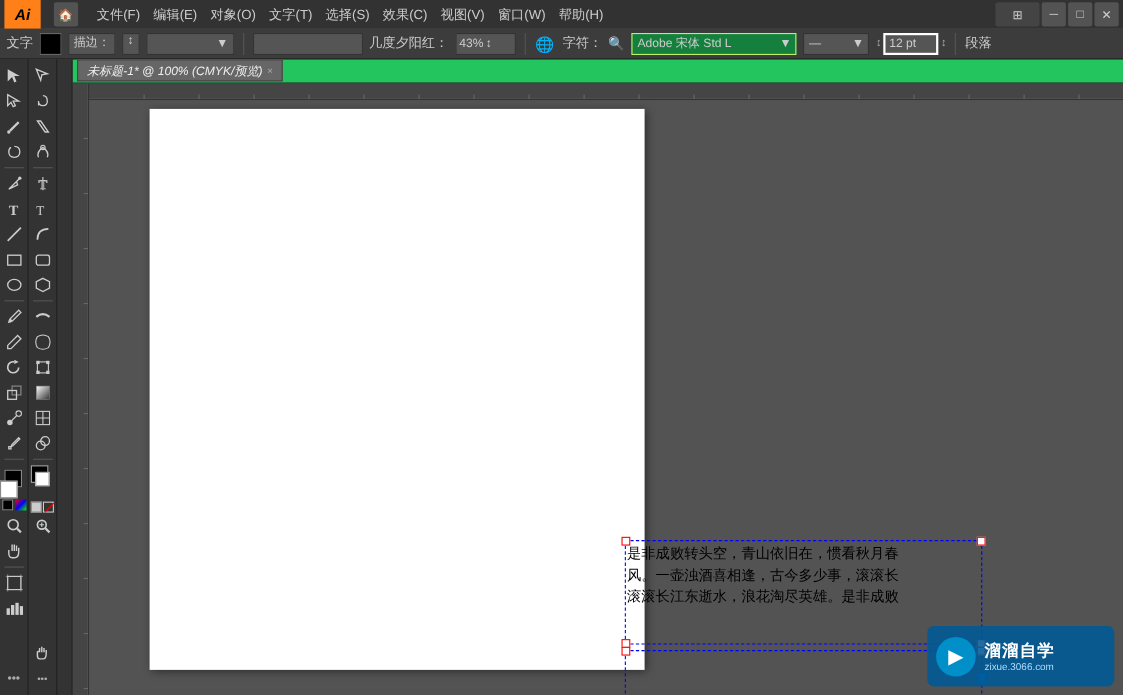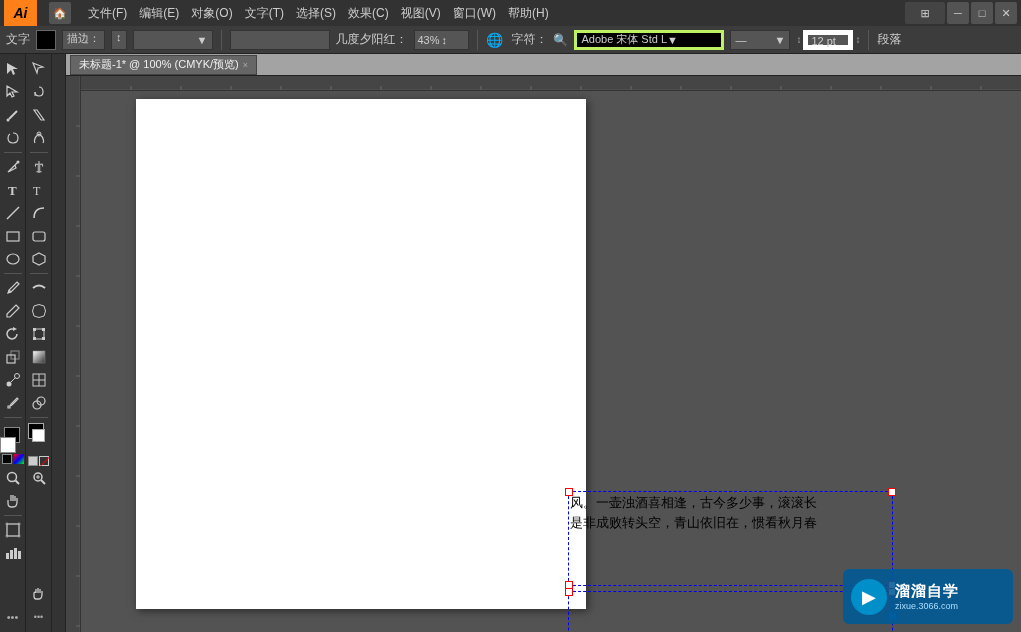--- a/index.html
+++ b/index.html
@@ -41,27 +41,27 @@
     .opt-dropdown {
       height: 20px; width: 120px; background: #555; border: 1px solid #333; color: #ccc; font-size: 11px; display: flex; align-items: center; justify-content: space-between; padding: 0 4px;
     }
     .opt-percent {
       height: 20px; width: 55px; background: #555; border: 1px solid #333; color: #ccc; font-size: 11px; padding: 0 3px; display: flex; align-items: center; gap: 2px;
     }
     .opt-globe {
       width: 20px; height: 20px; display: flex; align-items: center; justify-content: center; color: #ccc; font-size: 14px;
     }
     .font-family-dropdown {
-      height: 20px; width: 150px; background: #000000; border: 3px solid #bef264; color: #ccc; font-size: 11px; display: flex; align-items: center; justify-content: flex-start; padding: 0 4px;
+      height: 20px; width: 150px; background: #15803d; border: 1px solid #bef264; color: #ccc; font-size: 11px; display: flex; align-items: center; justify-content: space-between; padding: 0 4px;
     }
     .font-style-dropdown {
       height: 20px; width: 60px; background: #555; border: 1px solid #333; color: #ccc; font-size: 11px; display: flex; align-items: center; justify-content: space-between; padding: 0 4px;
     }
     .font-size-input {
-      height: 20px; width: 50px; background: #555; border: 5px solid #ffffff; color: #ccc; font-size: 11px; padding: 0 3px; display: flex; 
+      height: 20px; width: 50px; background: #555; border: 2px solid #ffffff; color: #ccc; font-size: 11px; padding: 0 3px; display: flex; align-items: center;
     }
 
     
     #toolbar {
       width: 26px; background: #333; display: flex; flex-direction: column; align-items: center;
       padding: 4px 2px; gap: 1px; border-right: 1px solid #222;
     }
     .tool-btn {
       width: 22px; height: 22px; display: flex; align-items: center; justify-content: center;
       color: #ccc; font-size: 11px; cursor: pointer; background: transparent; border: none;
@@ -71,21 +71,21 @@
     .swatch-fg {
       width: 16px; height: 16px; background: #000; border: 1px solid #888;
       position: relative; left: 2px; top: 2px;
     }
     .swatch-bg {
       width: 16px; height: 16px; background: #fff; border: 1px solid #888;
       position: relative; left: -2px; top: -4px;
     }
     .small-swatches { width: 22px; height: 22px; position: relative; margin: 4px 0; }
     #canvas-tab-bar {
-      height: 22px; background: #a3a3a3; display: flex; align-items: center; padding: 0 4px; border-bottom: 1px solid #222;
+      height: 22px; background: #22c55e; display: flex; padding: 0 4px; border-bottom: 1px solid #222; font-style: italic;
     }
     .canvas-tab {
       height: 20px; padding: 0 8px; background: #666; color: #eee; font-size: 11px;
       display: flex; align-items: center; gap: 4px; border: 1px solid #444; cursor: pointer;
     }
     .canvas-tab-close { color: #aaa; font-size: 9px; cursor: pointer; }
     
     #artboard {
       position: absolute; left: 120px; top: 10px; width: 500px; height: 500px;
       background: #fff; box-shadow: 2px 2px 8px rgba(0,0,0,0.5);
@@ -506,22 +506,23 @@
             <div style="position:absolute; top:100px; left:0; width:325px; height:50px; border:1px dashed #0000ff; pointer-events:none;">
 
               <div style="position:absolute;top:-4px;left:-4px;width:8px;height:8px;background:#fff;border:1px solid #ff0000;"></div>
               <div style="position:absolute;top:-4px;right:-4px;width:8px;height:8px;background:#fff;border:1px solid #ff0000;"></div>
 
               <div style="position:absolute;top:50%;right:-5px;width:9px;height:9px;background:#0070d6;border:1px solid #0050a0;transform:translateY(-50%);"></div>
 
             </div>
 
             <div style="position:relative; padding:2px; font-family:'SimSun','宋体',serif; font-size:13px; line-height:1.5; color:#000; z-index:1;">
+              <div>是非成败转头空，青山依旧在，惯看秋月春</div>
               <div>风。一壶浊酒喜相逢，古今多少事，滚滚长</div>
-              <div>是非成败转头空，青山依旧在，惯看秋月春</div>
+              <div>滚滚长江东逝水，浪花淘尽英雄。是非成败</div>
             </div>
           </div>
 
           <div id="watermark" style="position:absolute; right:8px; bottom:8px; width:170px; height:55px; background:rgba(0,90,150,0.88); border-radius:6px; display:flex; align-items:center; gap:8px; padding:6px 8px;">
             <div style="width:36px;height:36px;background:#008fc8;border-radius:50%;display:flex;align-items:center;justify-content:center;font-size:18px;color:#fff;">▶</div>
             <div style="display:flex;flex-direction:column;">
               <span style="font-size:15px;font-weight:bold;color:#fff;letter-spacing:1px;">溜溜自学</span>
               <span style="font-size:9px;color:#adf;">zixue.3066.com</span>
             </div>
           </div>

